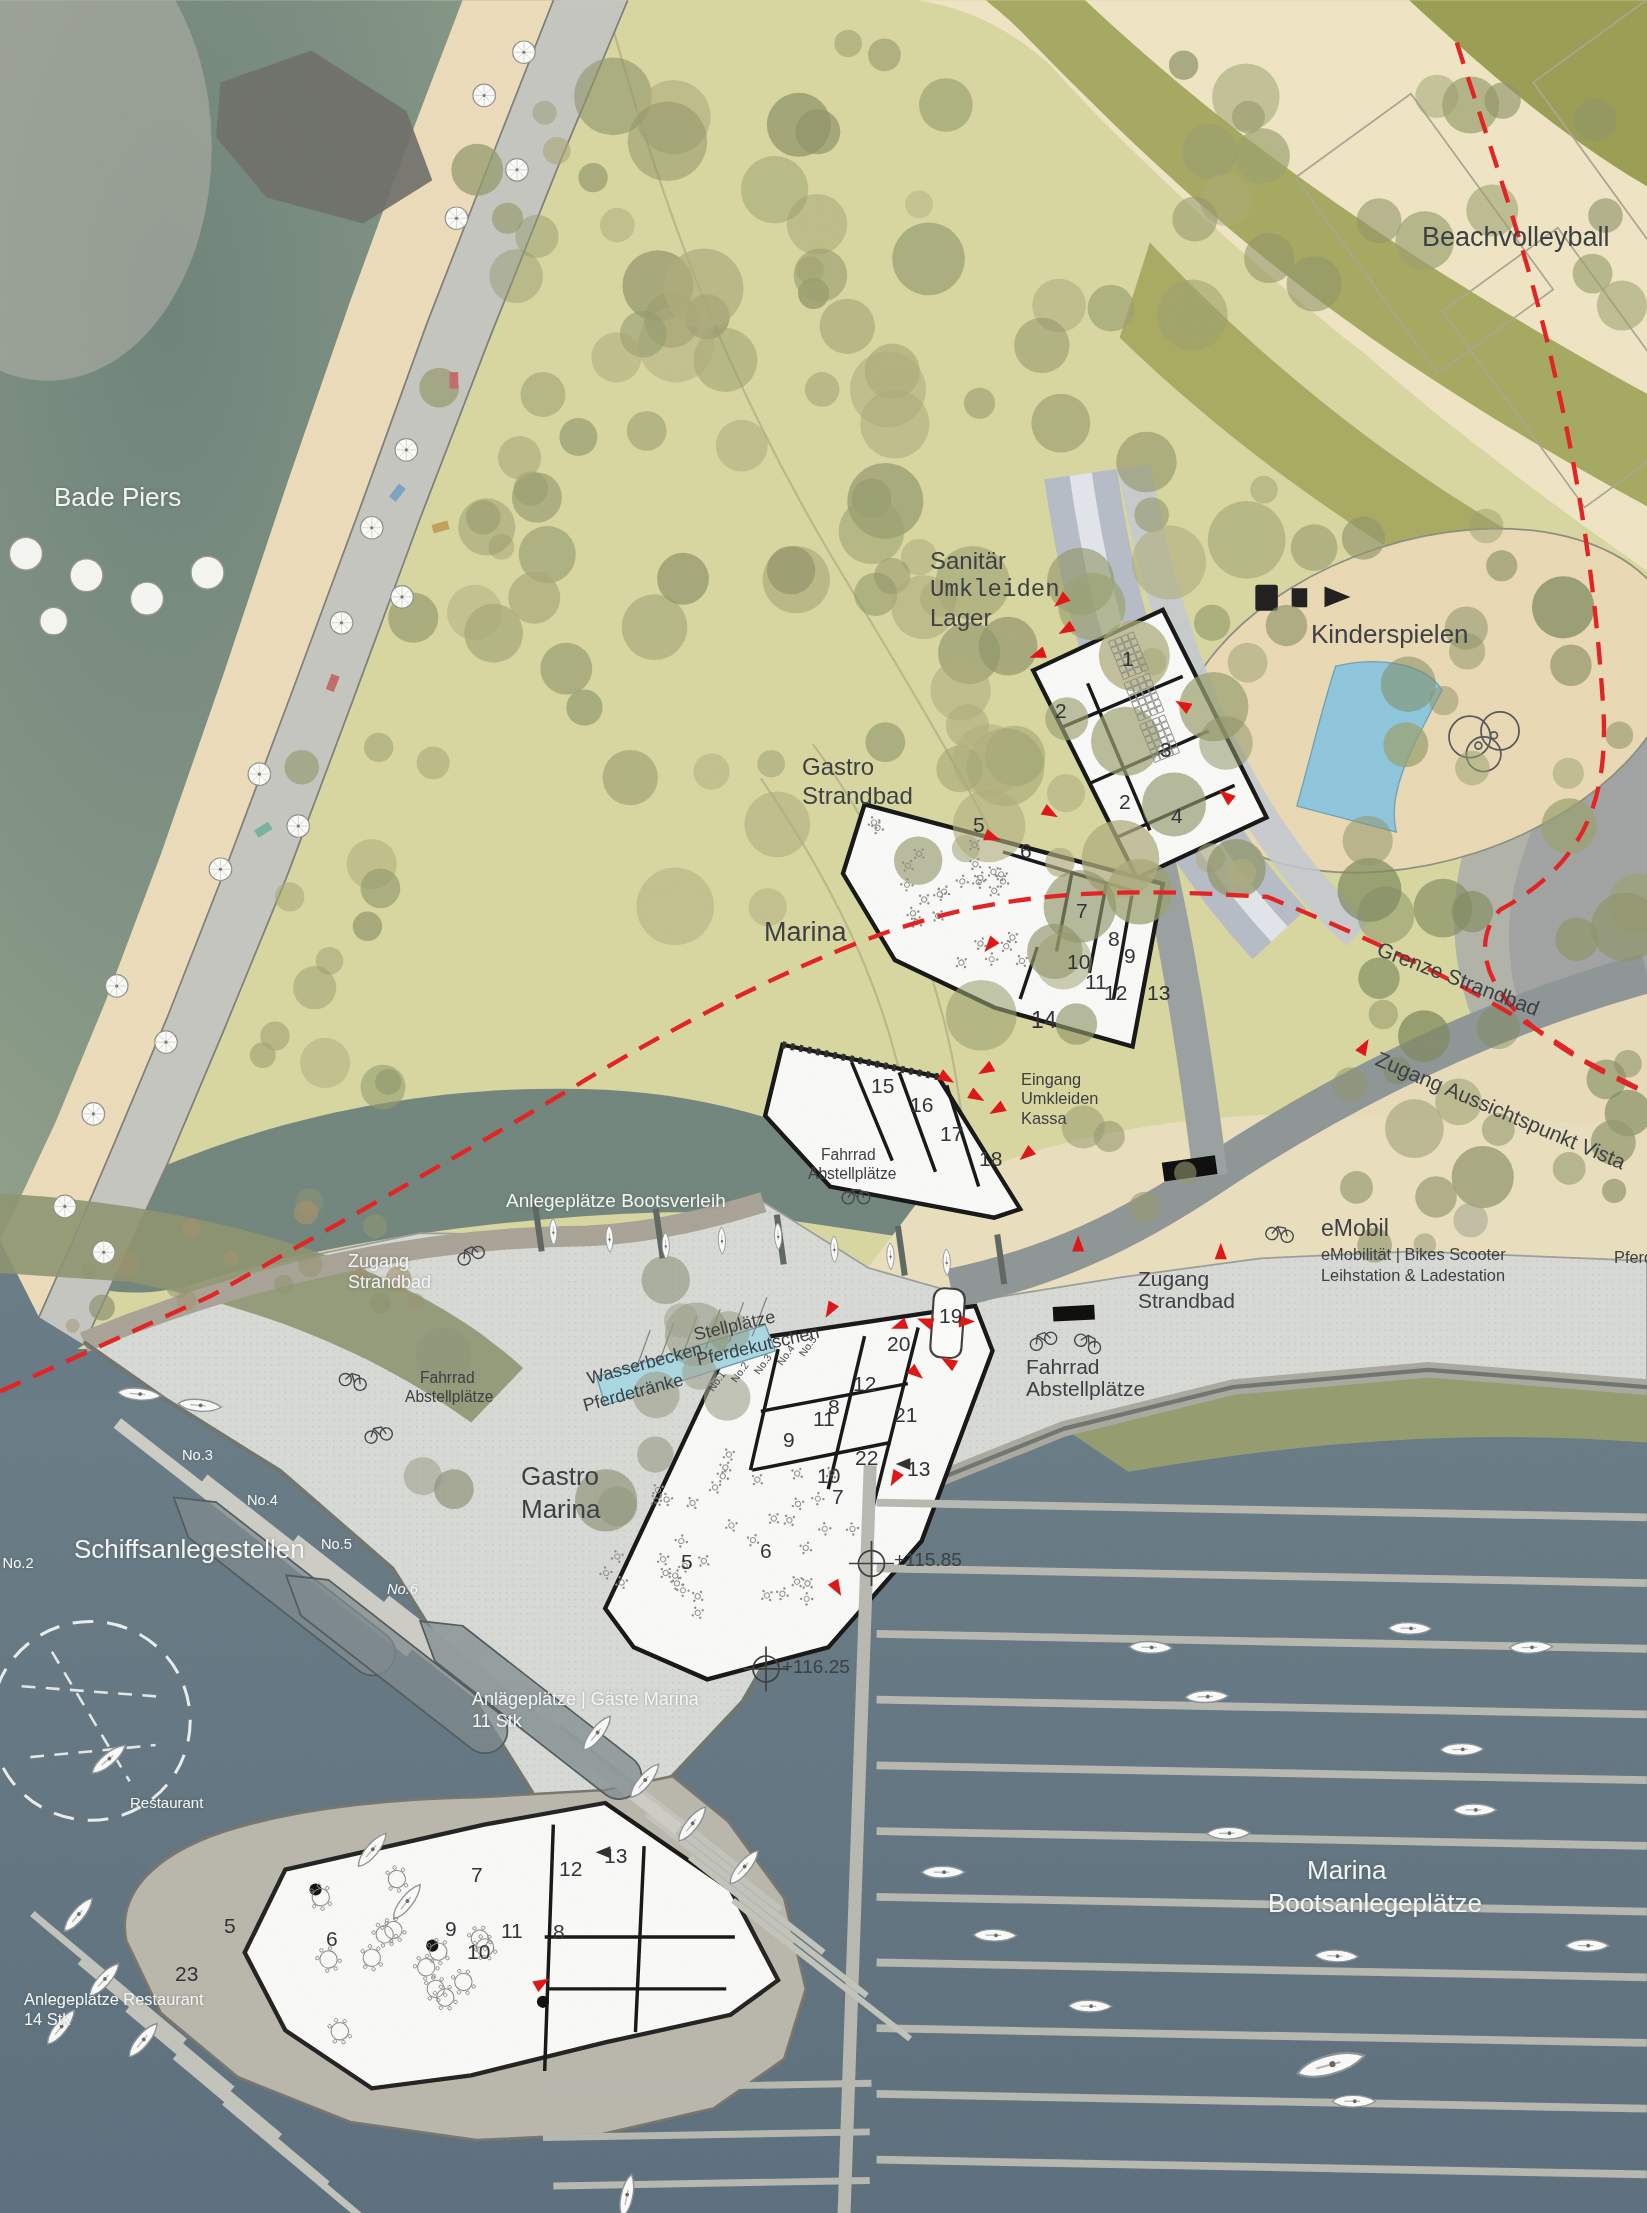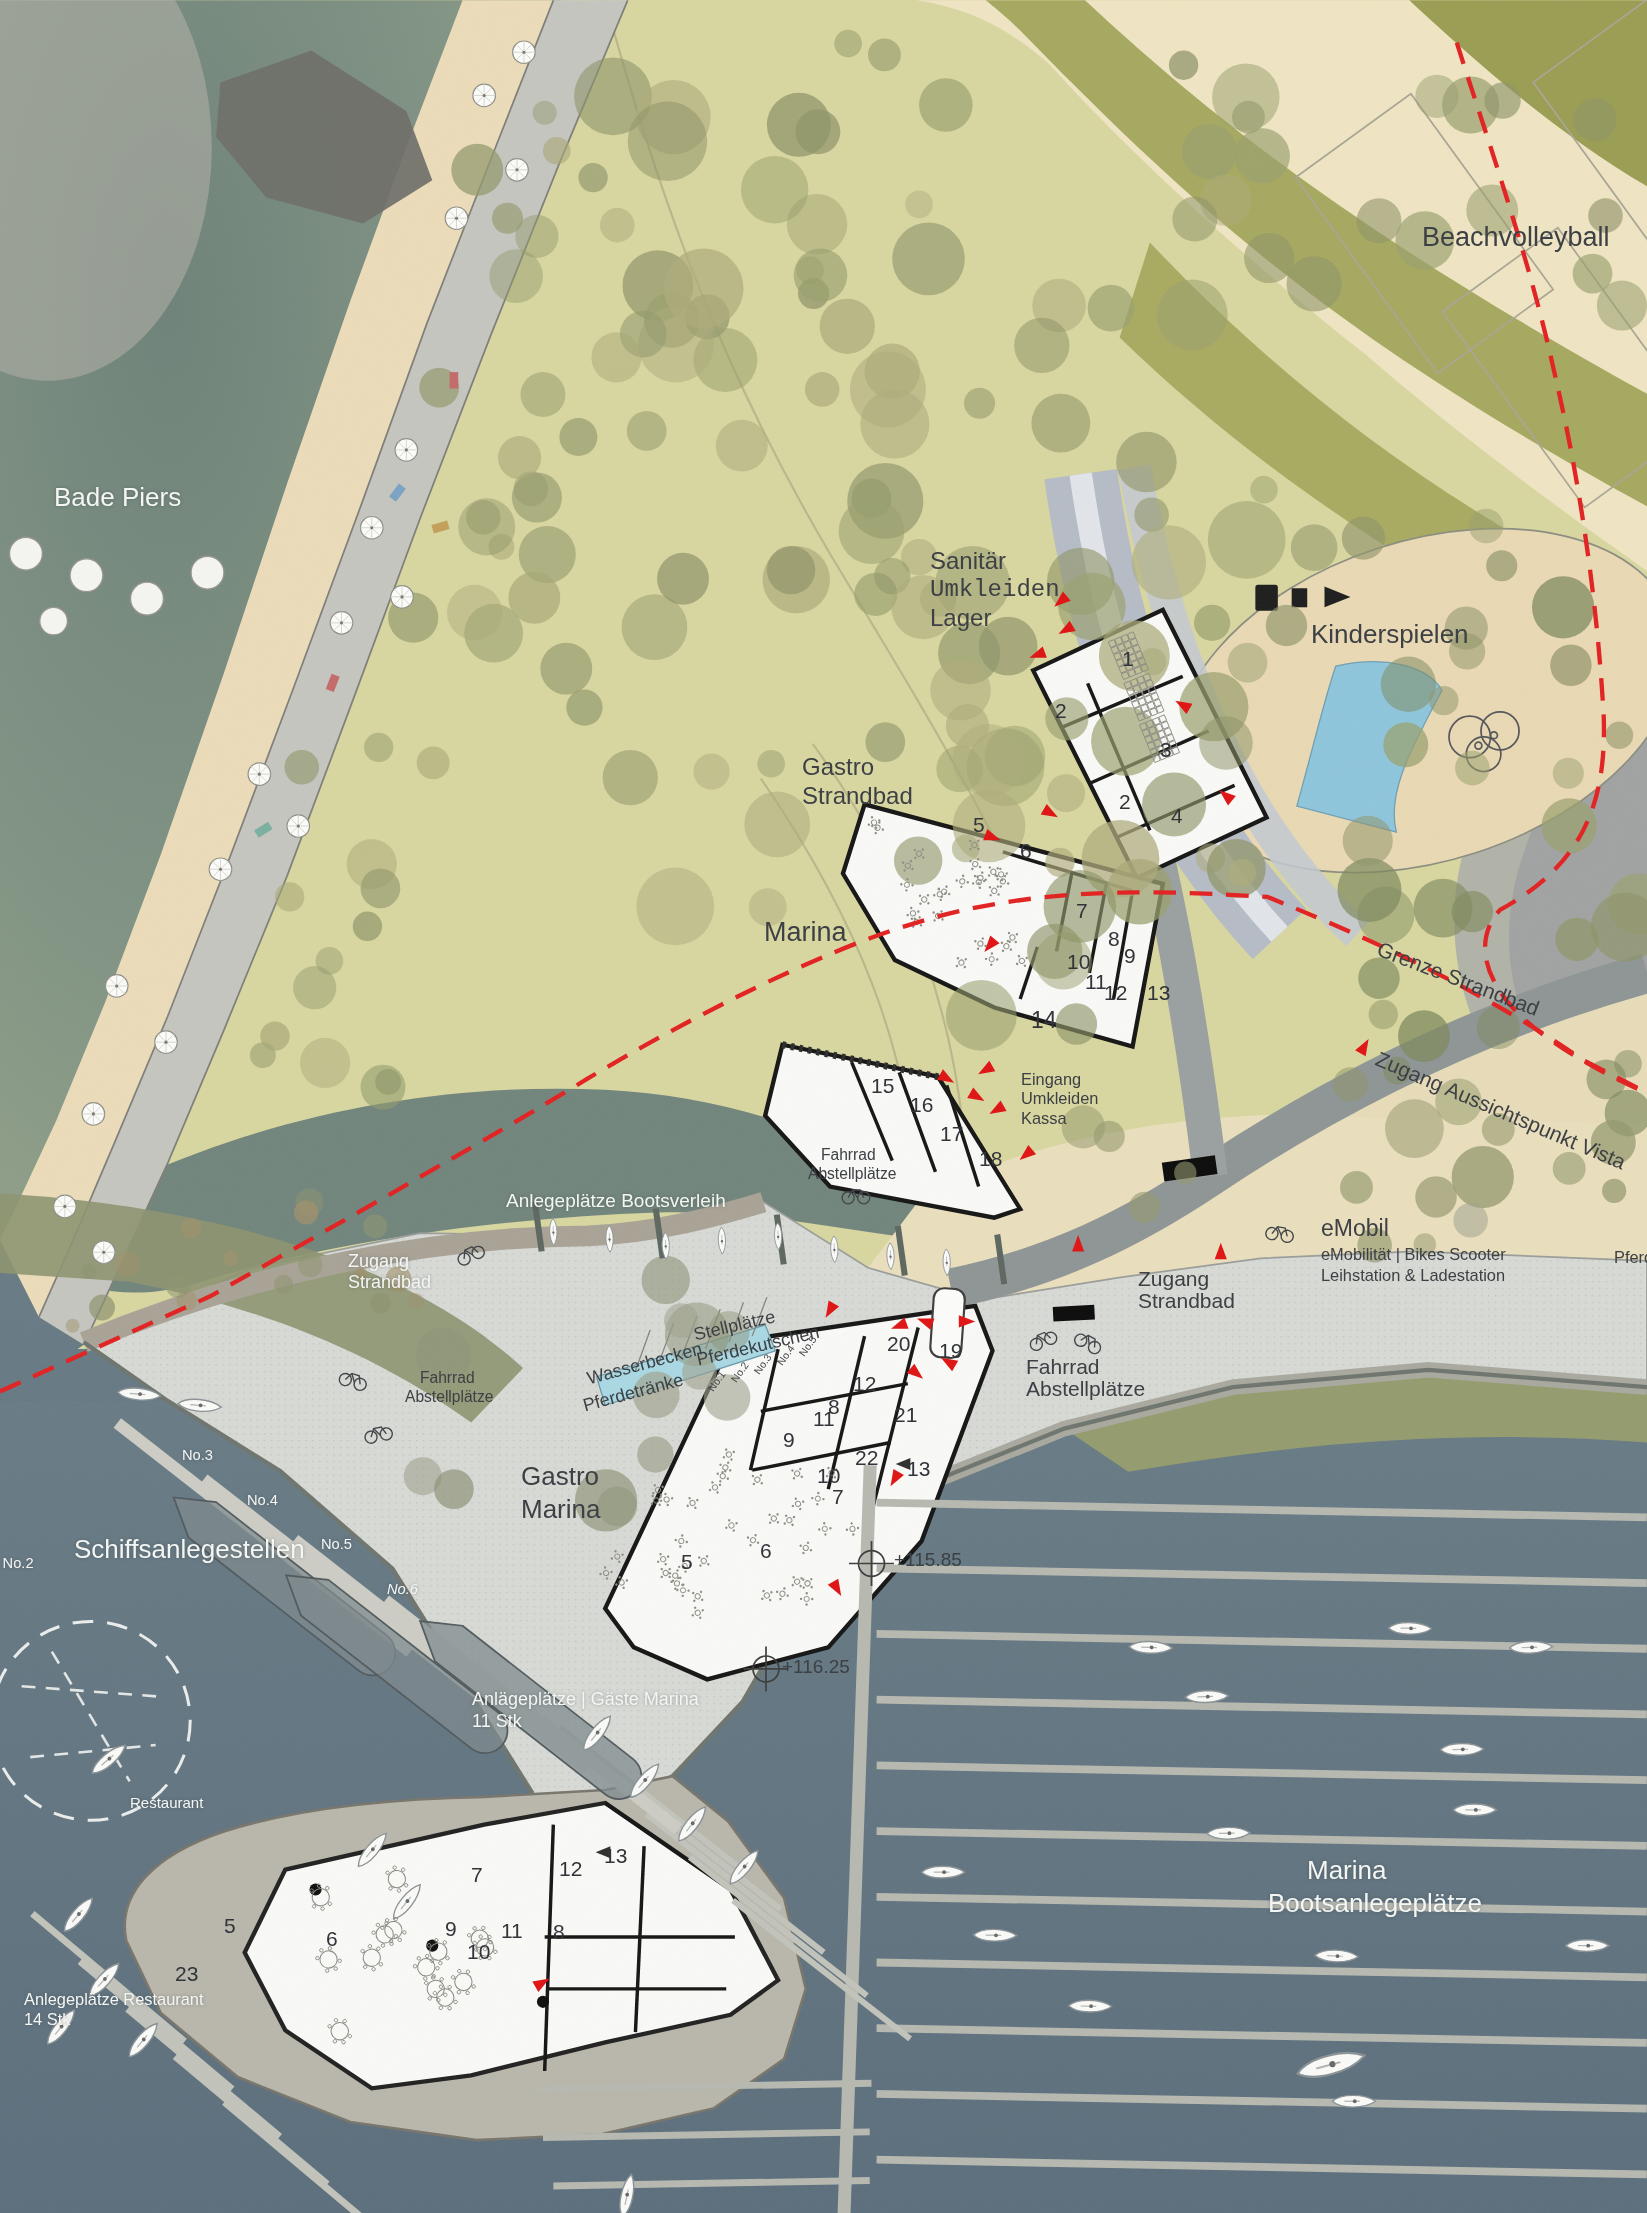--- a/index.html
+++ b/index.html
@@ -852,21 +852,21 @@
       <div class="bnum" style="left: 1124px; top: 944px; font-size: 21px;">9</div>
       <div class="bnum" style="left: 1067px; top: 950px; font-size: 21px;">10</div>
       <div class="bnum" style="left: 1085px; top: 970px; font-size: 21px;">11</div>
       <div class="bnum" style="left: 1104px; top: 981px; font-size: 21px;">12</div>
       <div class="bnum" style="left: 1147px; top: 981px; font-size: 21px;">13</div>
       <div class="bnum" style="left: 1031px; top: 1007px; font-size: 23px;">14</div>
       <div class="bnum" style="left: 871px; top: 1074px; font-size: 21px;">15</div>
       <div class="bnum" style="left: 910px; top: 1093px; font-size: 21px;">16</div>
       <div class="bnum" style="left: 940px; top: 1122px; font-size: 21px;">17</div>
       <div class="bnum" style="left: 979px; top: 1147px; font-size: 21px;">18</div>
-      <div class="bnum" style="left: 939px; top: 1304px; font-size: 21px; margin-top: 35px;">19</div>
+      <div class="bnum" style="left: 939px; top: 1304px; font-size: 21px;">19</div>
       <div class="bnum" style="left: 841px; top: 1332px; font-size: 21px; margin-left: 46px;">20</div>
       <div class="bnum" style="left: 853px; top: 1372px; font-size: 21px;">12</div>
       <div class="bnum" style="left: 828px; top: 1395px; font-size: 21px;">8</div>
       <div class="bnum" style="left: 813px; top: 1407px; font-size: 21px;">11</div>
       <div class="bnum" style="left: 894px; top: 1403px; font-size: 21px;">21</div>
       <div class="bnum" style="left: 783px; top: 1428px; font-size: 21px;">9</div>
       <div class="bnum" style="left: 855px; top: 1446px; font-size: 21px;">22</div>
       <div class="bnum" style="left: 817px; top: 1464px; font-size: 21px;">10</div>
       <div class="bnum" style="left: 907px; top: 1457px; font-size: 21px;">13</div>
       <div class="bnum" style="left: 832px; top: 1485px; font-size: 21px;">7</div>

